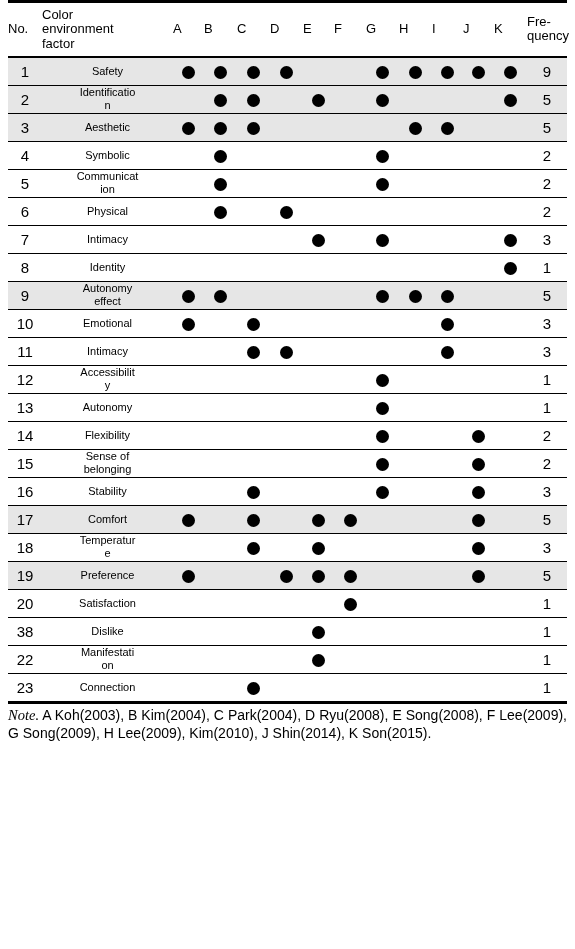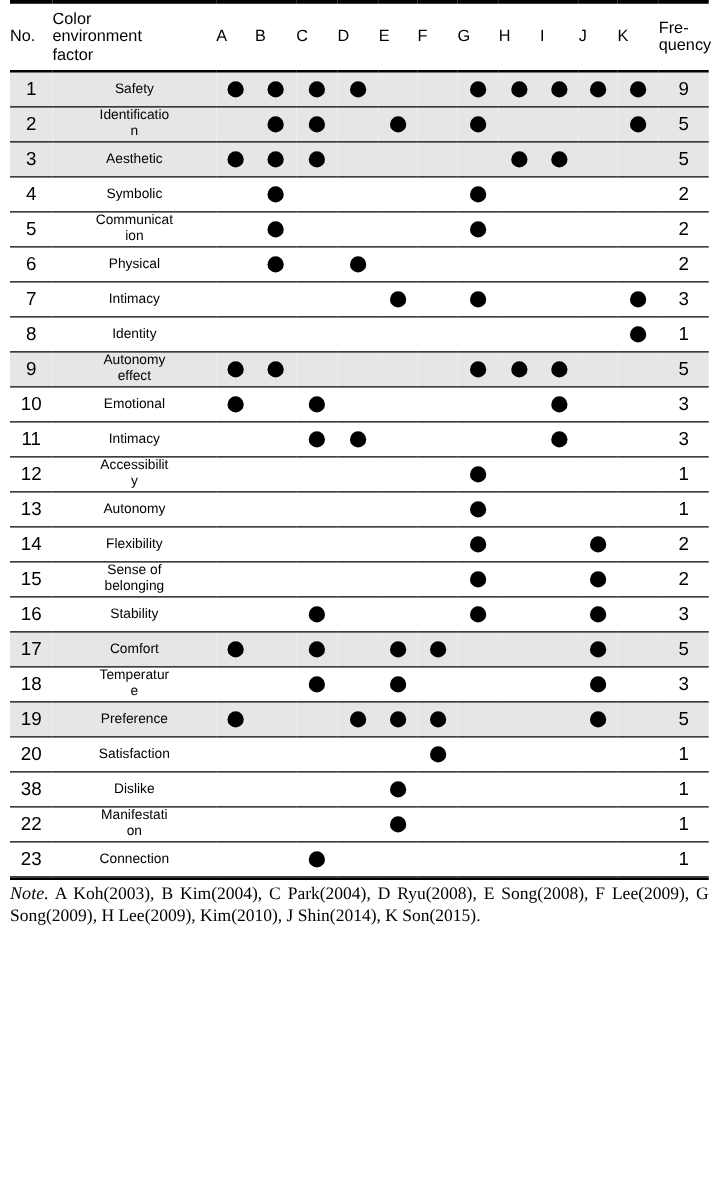--- a/index.html
+++ b/index.html
@@ -103,21 +103,21 @@
     font-size: 14.5px;
     line-height: 1.22;
     text-align: justify;
     text-justify: inter-word;
     font-family: "Liberation Serif", serif;
   }
   .note .note-label {
     font-style: italic;
   }
   .note-body {
-    font-family: Liberation Serif, serif;
+    font-family: Liberation Sans, sans-serif;
     font-size: 14px;
   }
 </style>
 </head>
 <body>
 
 <div class="sheet">
 
   <table class="matrix">
     <colgroup>

